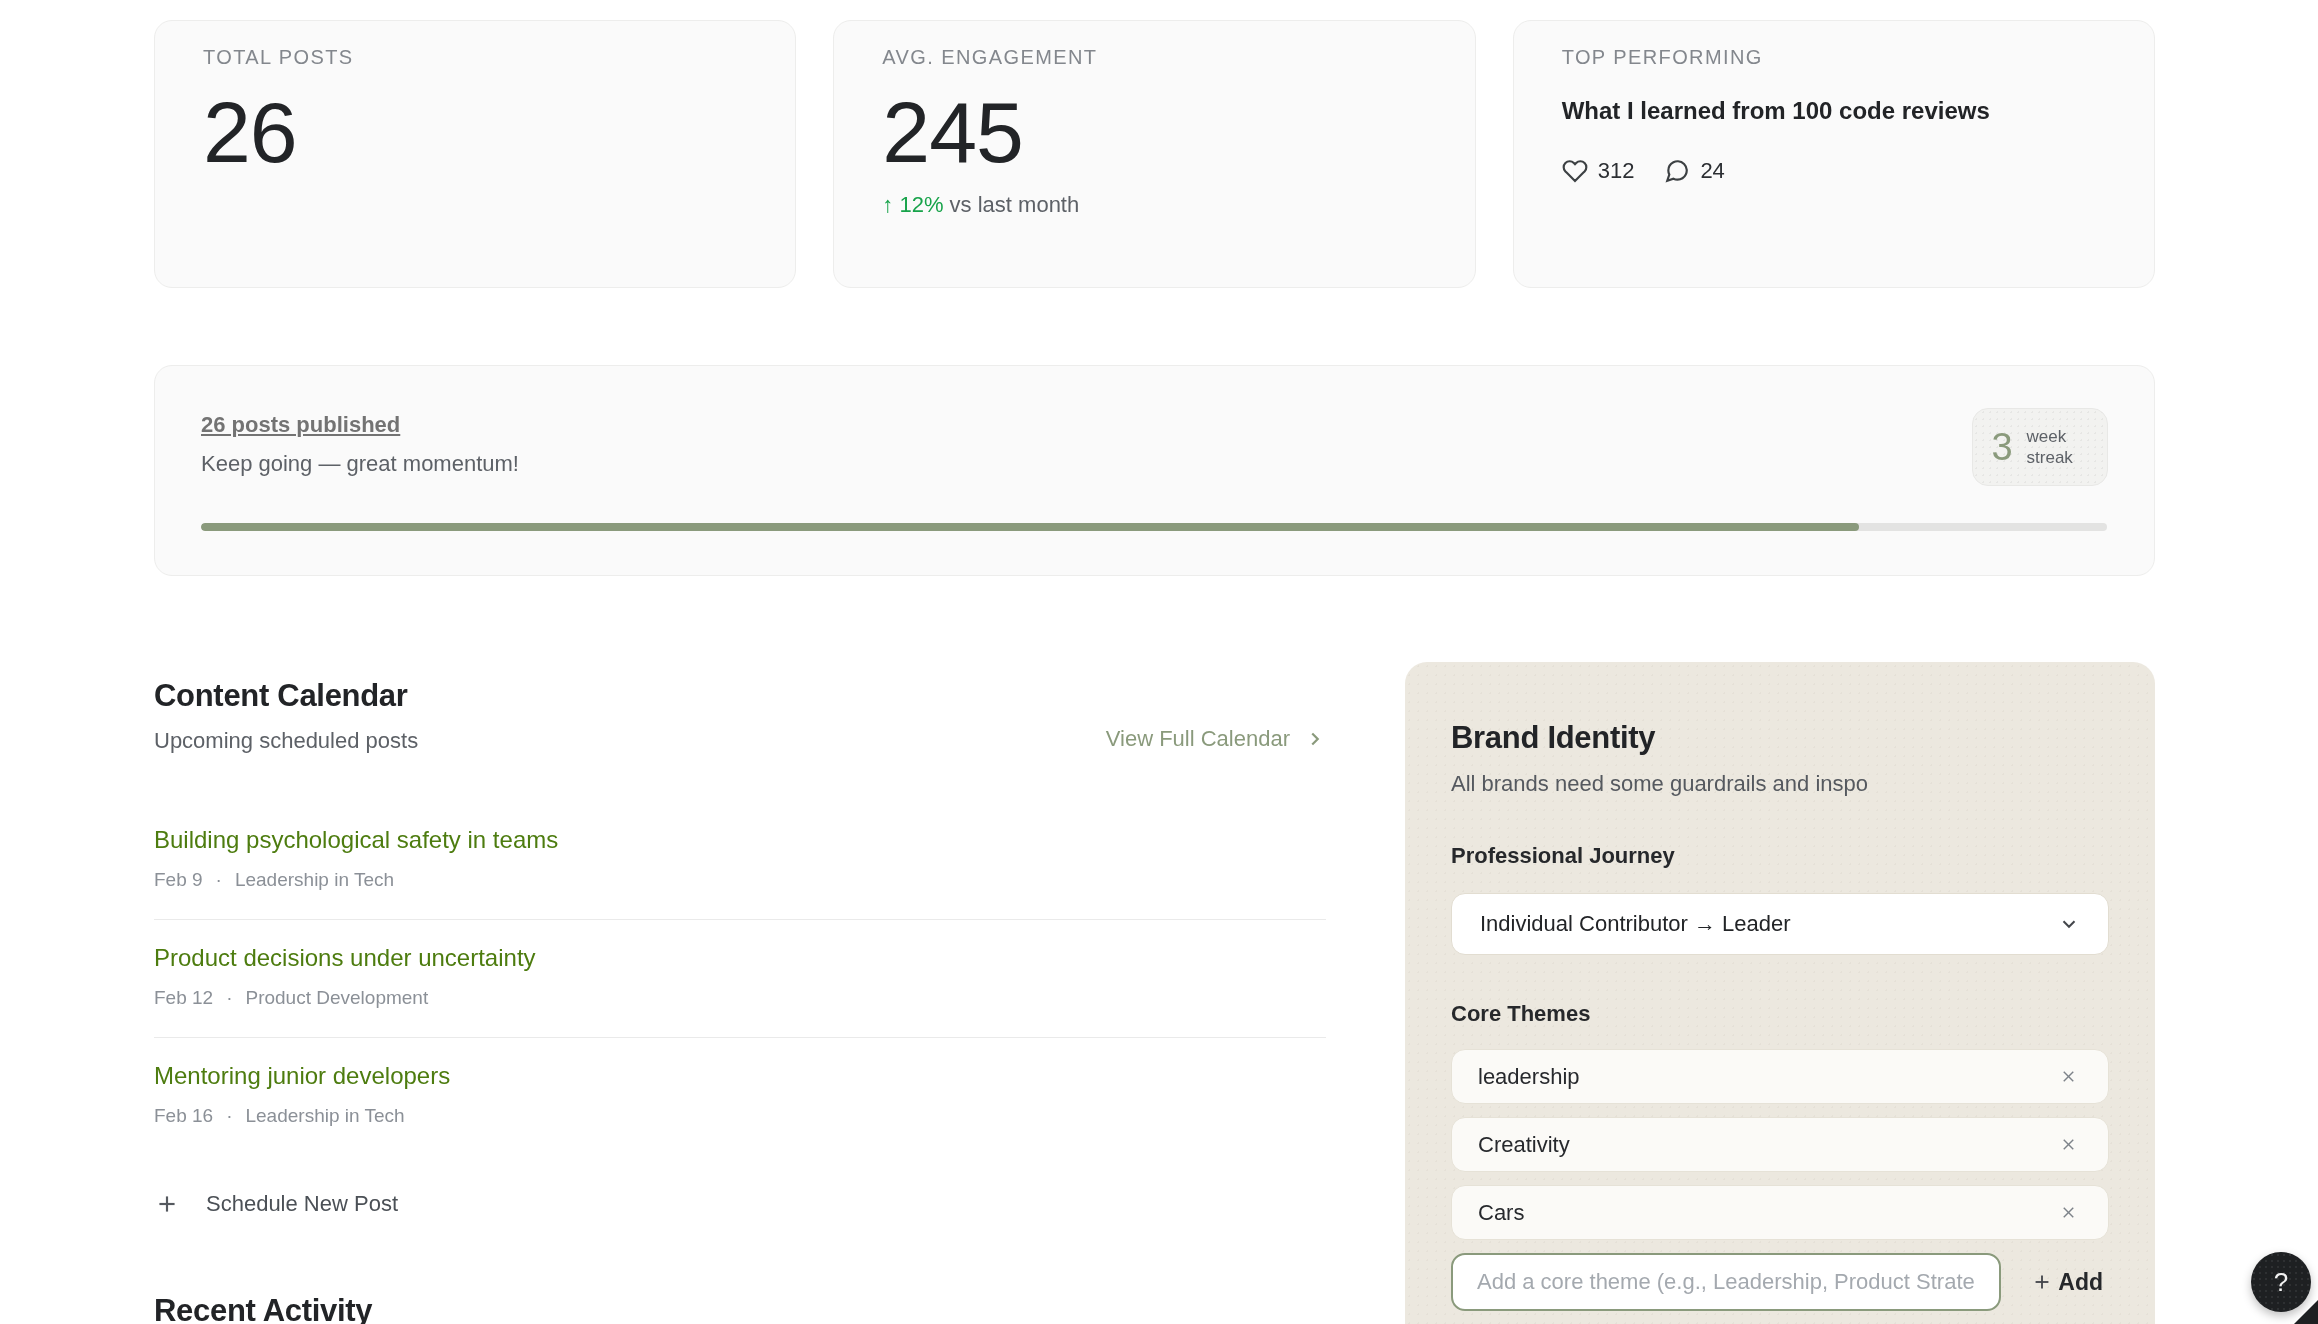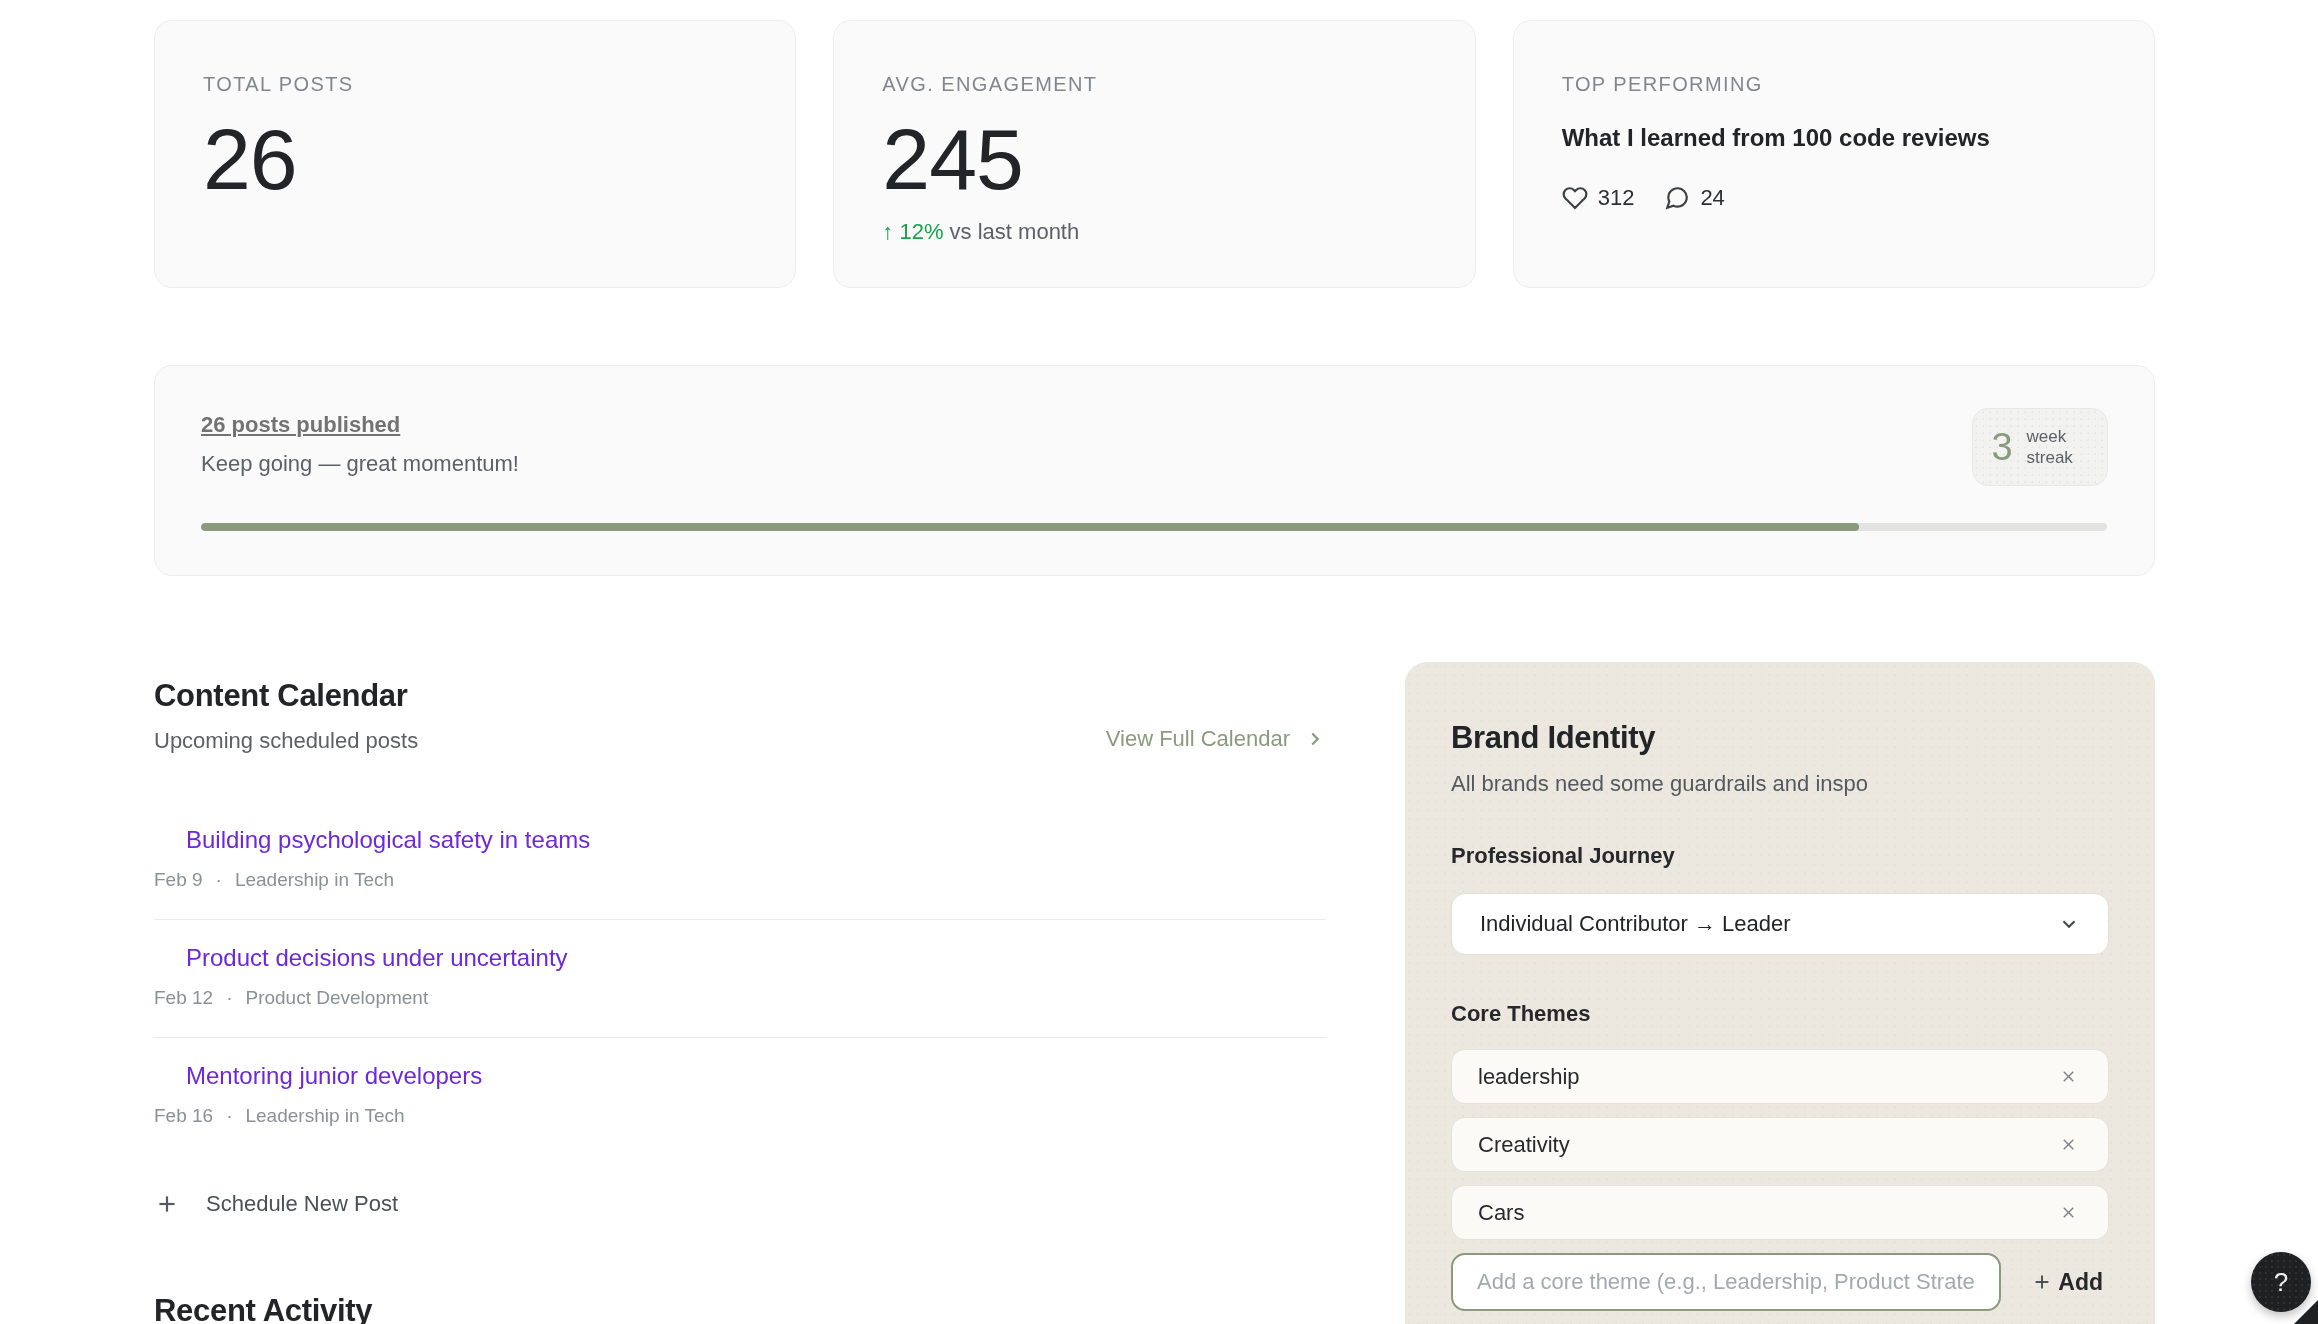--- a/index.html
+++ b/index.html
@@ -2,21 +2,21 @@
 <html><head>
 <meta charset="utf-8">
 <style>
   * { margin:0; padding:0; box-sizing:border-box; }
   html,body { width:2318px; height:1324px; overflow:hidden; background:#ffffff;
     font-family:"Liberation Sans","DejaVu Sans",sans-serif; color:#26282b; }
   .page { position:relative; width:2318px; height:1324px; background:#ffffff; }
 
   
   .stats-row { position:absolute; left:154px; top:20px; width:2001px; display:flex; gap:37px; }
-  .card { flex:1; height:268px; border-radius:18px; background:#fafafa; border:1px solid #ededec; padding:52px 48px; }
+  .card { flex:1; height:268px; border-radius:18px; background:#fafafa; border:1px solid #ededec; padding:25px 48px; }
   .card-label { font-size:20px; letter-spacing:1.4px; color:#83878d; font-weight:400; }
   .big-number { margin-top:14px; font-size:86px; font-weight:300; color:#222427; line-height:1.15; letter-spacing:-1px; }
   .card-sub { margin-top:10px; font-size:22px; color:#5d6167; }
   .delta-green { color:#17a34a; font-weight:500; }
   .top-title { margin-top:26px; font-size:24px; font-weight:600; color:#222427; line-height:1.3; }
   .engage-row { margin-top:32px; display:flex; align-items:center; gap:16px; font-size:22px; color:#2c2f33; }
   .engage-row .grp { display:flex; align-items:center; gap:10px; }
   .engage-row svg { width:26px; height:26px; stroke:#3c4043; fill:none; stroke-width:2; }
   .engage-row .grp + .grp { margin-left:14px; }
 
@@ -36,21 +36,21 @@
   
   .calendar-col { position:absolute; left:154px; top:678px; width:1172px; }
   .cal-header { display:flex; justify-content:space-between; align-items:flex-end; }
   .section-title { font-size:31px; font-weight:700; color:#222427; letter-spacing:-0.3px; }
   .section-sub { margin-top:14px; font-size:22px; color:#5d6167; }
   .cal-link { display:flex; align-items:center; gap:14px; font-size:22px; font-weight:500; color:#8a9a7c; cursor:pointer; padding-bottom:2px; }
   .cal-link svg { width:22px; height:22px; stroke:#8a9a7c; fill:none; stroke-width:2.4; }
   .cal-list { margin-top:48px; }
   .cal-item { padding:24px 0 28px; border-bottom:1px solid #eaeaea; cursor:pointer; }
   .cal-item:last-of-type { border-bottom:none; }
-  .cal-item-title { font-size:24px; font-weight:500; color:#6d28d9;margin-left:32px; }
+  .cal-item-title { font-size:24px; font-weight:500; color:#4d7c0f; }
   .cal-item-meta { margin-top:15px; font-size:19px; color:#8b9097; display:flex; align-items:center; gap:13px; }
   .schedule-btn { margin-top:26px; display:flex; align-items:center; gap:26px; background:none; border:none;
     font-family:inherit; font-size:22px; color:#4b5056; cursor:pointer; padding:10px 0; }
   .schedule-btn svg { width:26px; height:26px; stroke:#55595f; fill:none; stroke-width:2; }
   .recent-title { margin-top:66px; }
 
   
   .brand-panel { position:absolute; left:1405px; top:662px; width:750px; height:720px; border-radius:22px;
     background:#ece8df; padding:58px 46px 0;
     background-image:radial-gradient(rgba(120,110,90,0.06) 1px, transparent 1px); background-size:9px 9px; }

